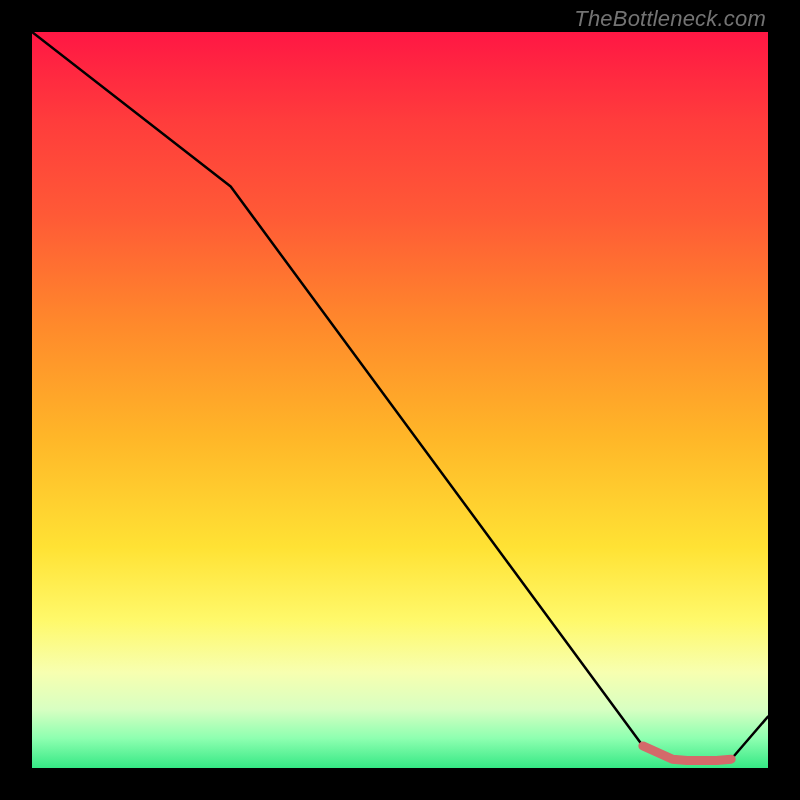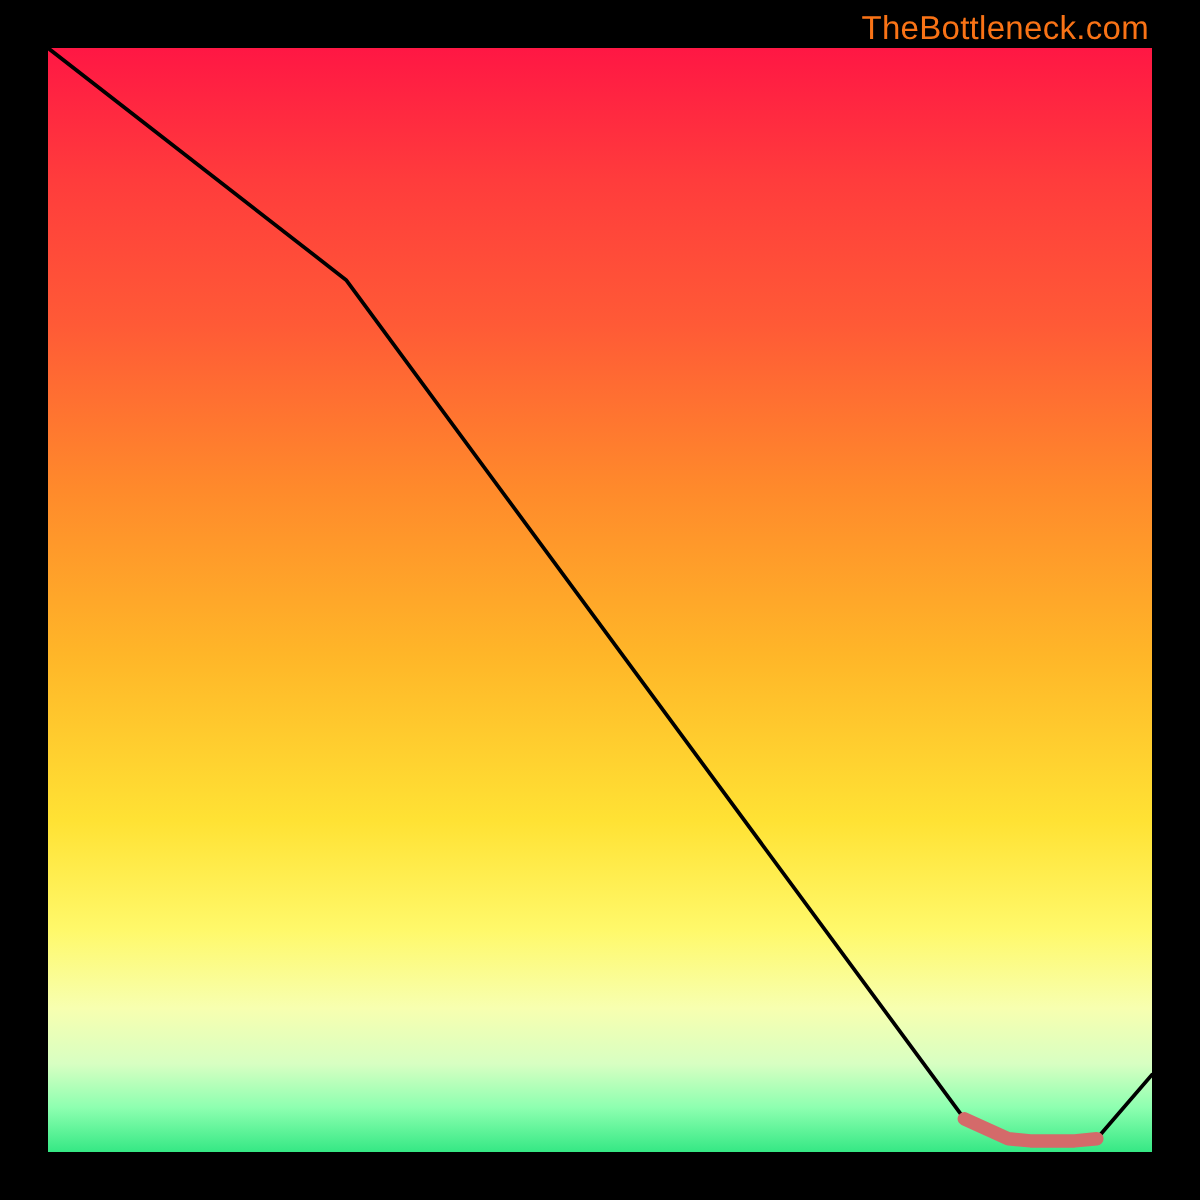--- a/index.html
+++ b/index.html
@@ -35,24 +35,25 @@
       #f7ffb0 87%,
       #d8ffc2 92%,
       #8dffb0 96%,
       #35e884 100%
     );
   }
   .attribution {
     position: absolute;
     top: 6px;
     right: 34px;
-    color: #f97316;
+    color: #737373;
     font-size: 22px;
     font-weight: 500;
     letter-spacing: 0.2px;
+    font-style: italic;
   }
   svg.overlay {
     position: absolute;
     left: 0;
     top: 0;
   }
 </style>
 </head>
 <body>
 

